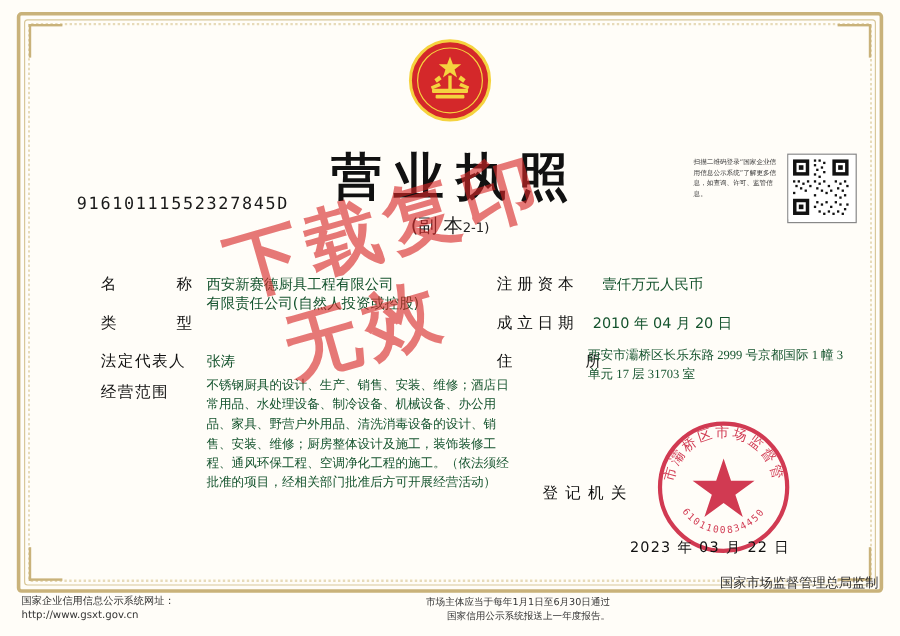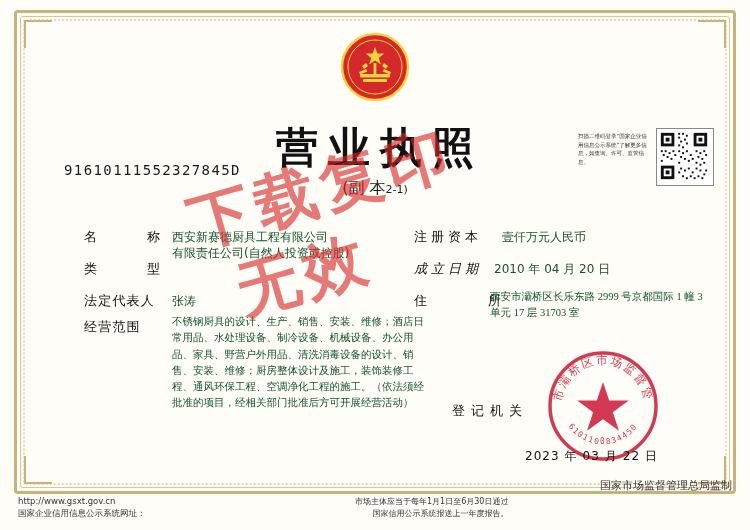--- a/index.html
+++ b/index.html
@@ -155,21 +155,21 @@
   .l3 { left: 84px; top: 292px; letter-spacing: 1.2px; }
   .l4 { left: 84px; top: 318px; letter-spacing: 1.2px; }
 
   .v1 { left: 172px; top: 229px; }
   .v2 { left: 172px; top: 245px; }
   .v3 { left: 172px; top: 293px; }
   .v4 { left: 172px; top: 313px; width: 260px; font-size: 10.5px; }
 
   
   .r1 { left: 414px; top: 228px; letter-spacing: 4px; }
-  .r2 { left: 414px; top: 260px; letter-spacing: 4px; font-style: italic; }
+  .r2 { left: 414px; top: 260px; letter-spacing: 4px; }
   .r3 { left: 414px; top: 292px; letter-spacing: 24px; }
 
   .rv1 { left: 502px; top: 229px; }
   .rv2 { left: 494px; top: 261px; }
   .rv3 { left: 490px; top: 289px; width: 224px; font-size: 10.5px; font-family: Liberation Serif, serif; }
 
   
   .reg-label {
     position: absolute;
     left: 452px;
@@ -389,22 +389,22 @@
   <div class="date-line">
     <span class="num">2023</span><span>年</span><span class="num">03</span><span>月</span><span class="num">22</span><span>日</span>
   </div>
 
   <div class="watermark">
     <span>下载复印</span>
     <span class="l2w">无效</span>
   </div>
 
   <div class="footer-left">
+    <div>国家企业信用信息公示系统网址：</div>
     <div>http://www.gsxt.gov.cn</div>
-    <div>国家企业信用信息公示系统网址：</div>
   </div>
   <div class="footer-center">
     <div>市场主体应当于每年1月1日至6月30日通过</div>
     <div>国家信用公示系统报送上一年度报告。</div>
   </div>
   <div class="footer-right">国家市场监督管理总局监制</div>
 
 </div>
 
 </body></html>

